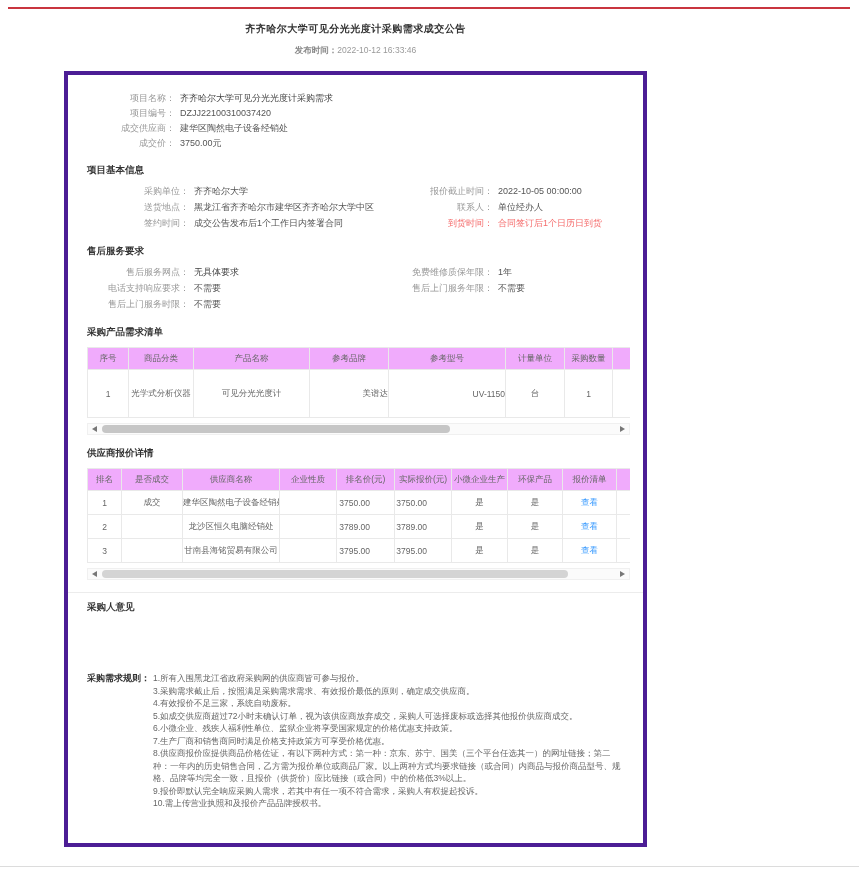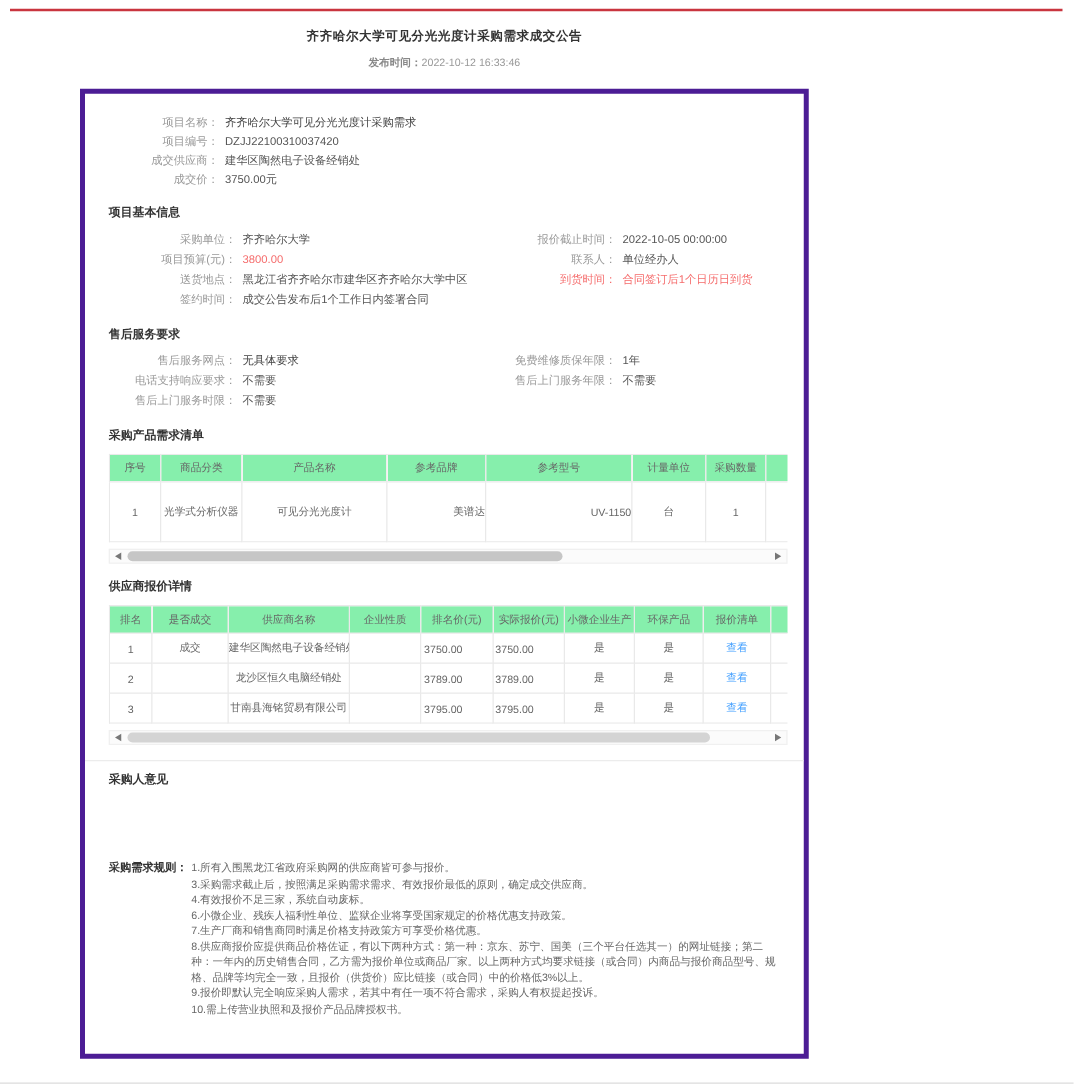--- a/index.html
+++ b/index.html
@@ -20,21 +20,21 @@
   .grid2 { display:flex; margin-top:6px; }
   .grid2 .colL { width:57%; }
   .grid2 .colR { width:43%; }
   .grid2 .kv { line-height:16px; }
   .colL .k { width:102px; }
   .colR .k { width:100px; }
   .danger { color:#f56c6c !important; }
   .tbl-wrap { width:543px; overflow:hidden; margin-top:8px; }
   table { border-collapse:collapse; table-layout:fixed; width:600px; font-size:8.5px; color:#666; }
   th,td { border:1px solid #e9e9e9; text-align:center; overflow:hidden; white-space:nowrap; }
-  th { background:#86efac; font-weight:normal; color:#666; height:22px; }
+  th { background:#f0abfc; font-weight:normal; color:#666; height:22px; }
   .t1 td { height:48px; }
   .t2 td { height:24px; }
   .t1 col:nth-child(1){width:41px} .t1 col:nth-child(2){width:65px} .t1 col:nth-child(3){width:116px}
   .t1 col:nth-child(4){width:79px} .t1 col:nth-child(5){width:117px} .t1 col:nth-child(6){width:59px}
   .t1 col:nth-child(7){width:48px}
   .t2 col:nth-child(1){width:34px} .t2 col:nth-child(2){width:61px} .t2 col:nth-child(3){width:97px}
   .t2 col:nth-child(4){width:57px} .t2 col:nth-child(5){width:58px} .t2 col:nth-child(6){width:57px}
   .t2 col:nth-child(7){width:56px} .t2 col:nth-child(8){width:55px} .t2 col:nth-child(9){width:54px}
   td.al { text-align:right; padding-left:8px; }
   td.ar { text-align:right; padding-right:24px; }
@@ -85,24 +85,20 @@
     </div>
 
     <div class="sec-title">项目基本信息</div>
     <div class="grid2">
       <div class="colL">
         <div class="kv">
             <span class="k">采购单位：</span>
             <span class="v">齐齐哈尔大学</span>
           </div>
         <div class="kv">
-            <span class="k">项目预算(元)：</span>
-            <span class="v danger">3800.00</span>
-          </div>
-        <div class="kv">
             <span class="k">送货地点：</span>
             <span class="v">黑龙江省齐齐哈尔市建华区齐齐哈尔大学中区</span>
           </div>
         <div class="kv">
             <span class="k">签约时间：</span>
             <span class="v">成交公告发布后1个工作日内签署合同</span>
           </div>
       </div>
       <div class="colR">
         <div class="kv">
@@ -267,20 +263,21 @@
     <div class="divider"></div>
     <div class="sec-title" style="margin-top:8px">采购人意见</div>
     <div class="opinion-space"></div>
 
     <div class="rules">
       <div class="rlabel">采购需求规则：</div>
       <div class="ritems">
         <div>1.所有入围黑龙江省政府采购网的供应商皆可参与报价。</div>
         <div>3.采购需求截止后，按照满足采购需求需求、有效报价最低的原则，确定成交供应商。</div>
         <div>4.有效报价不足三家，系统自动废标。</div>
+        <div>5.如成交供应商超过72小时未确认订单，视为该供应商放弃成交，采购人可选择废标或选择其他报价供应商成交。</div>
         <div>6.小微企业、残疾人福利性单位、监狱企业将享受国家规定的价格优惠支持政策。</div>
         <div>7.生产厂商和销售商同时满足价格支持政策方可享受价格优惠。</div>
         <div>8.供应商报价应提供商品价格佐证，有以下两种方式：第一种：京东、苏宁、国美（三个平台任选其一）的网址链接；第二种：一年内的历史销售合同，乙方需为报价单位或商品厂家。以上两种方式均要求链接（或合同）内商品与报价商品型号、规格、品牌等均完全一致，且报价（供货价）应比链接（或合同）中的价格低3%以上。</div>
         <div>9.报价即默认完全响应采购人需求，若其中有任一项不符合需求，采购人有权提起投诉。</div>
         <div>10.需上传营业执照和及报价产品品牌授权书。</div>
       </div>
     </div>
 
     <div class="btn-row">
       

